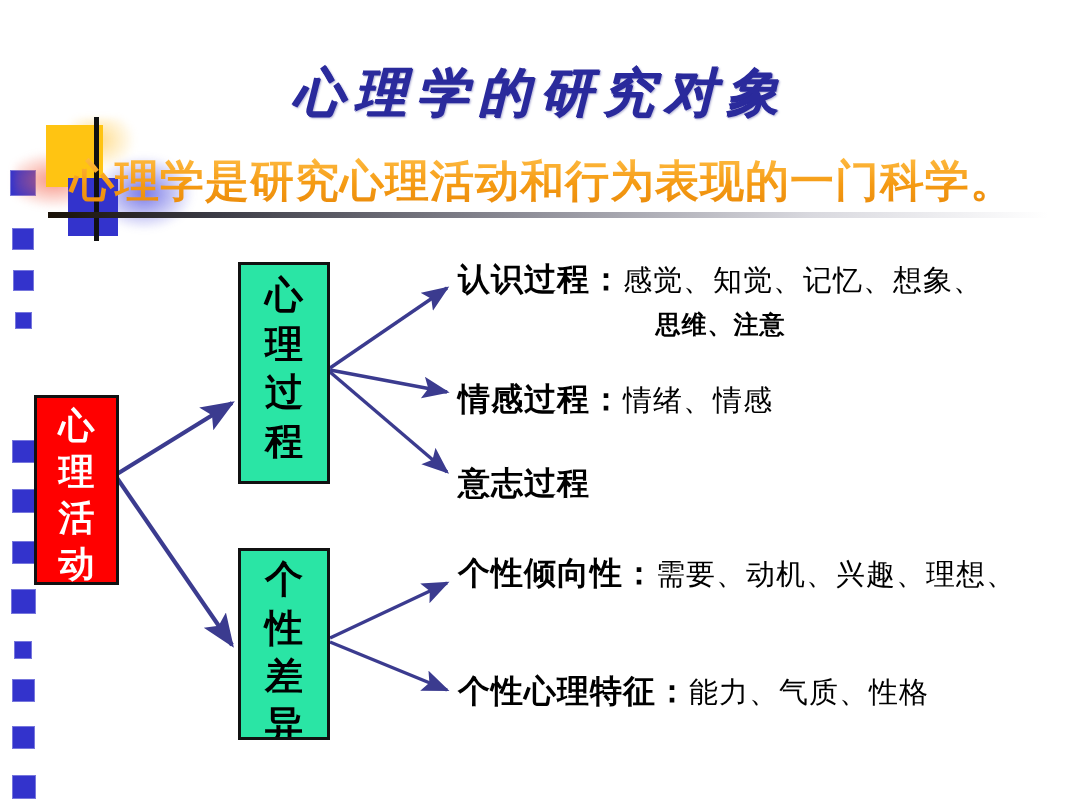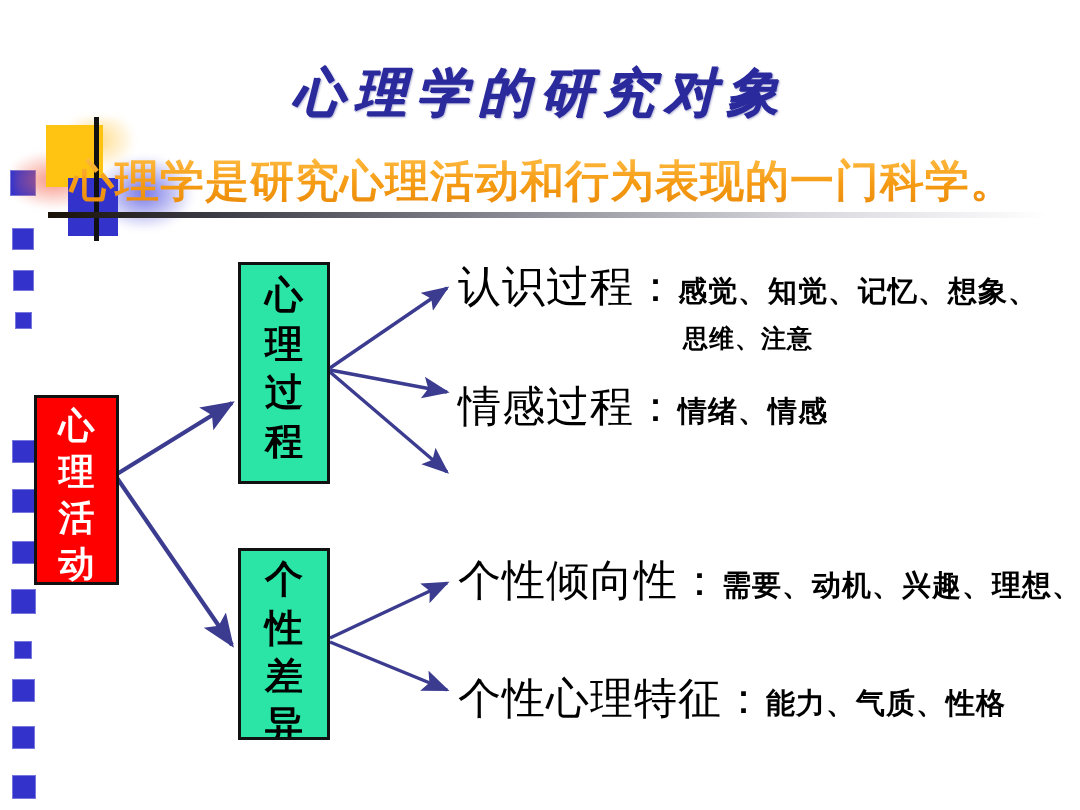--- a/index.html
+++ b/index.html
@@ -146,27 +146,27 @@
   #node-diff    { left: 238px; top: 548px; width: 92px; height: 192px; padding-top: 4px; }
 
   
   .detail {
     position: absolute;
     color: #000000;
     font-family: "Liberation Serif", "DejaVu Serif", serif;
     white-space: nowrap;
   }
   .detail .lbl {
-    font-size: 43px;
-    font-weight: normal;
+    font-size: 32px;
+    font-weight: bold;
     letter-spacing: 1px;
   }
   .detail .val {
     font-size: 29px;
-    font-weight: bold;
+    font-weight: normal;
     letter-spacing: 1px;
   }
   .detail .line2 {
     display: block;
     font-size: 25px;
     font-weight: bold;
     text-align: center;
     letter-spacing: 1px;
     margin-top: 6px;
   }
@@ -271,20 +271,23 @@
 
   <div class="detail" id="d-cog">
     <span class="lbl">认识过程：</span><span class="val">感觉、知觉、记忆、想象、</span>
     <span class="line2">思维、注意</span>
   </div>
 
   <div class="detail" id="d-emo">
     <span class="lbl">情感过程：</span><span class="val">情绪、情感</span>
   </div>
 
+  <div class="detail" id="d-will">
+    <span class="lbl">意志过程</span>
+  </div>
 
   <div class="detail" id="d-tend">
     <span class="lbl">个性倾向性：</span><span class="val">需要、动机、兴趣、理想、</span>
   </div>
 
   <div class="detail" id="d-trait">
     <span class="lbl">个性心理特征：</span><span class="val">能力、气质、性格</span>
   </div>
 
 

